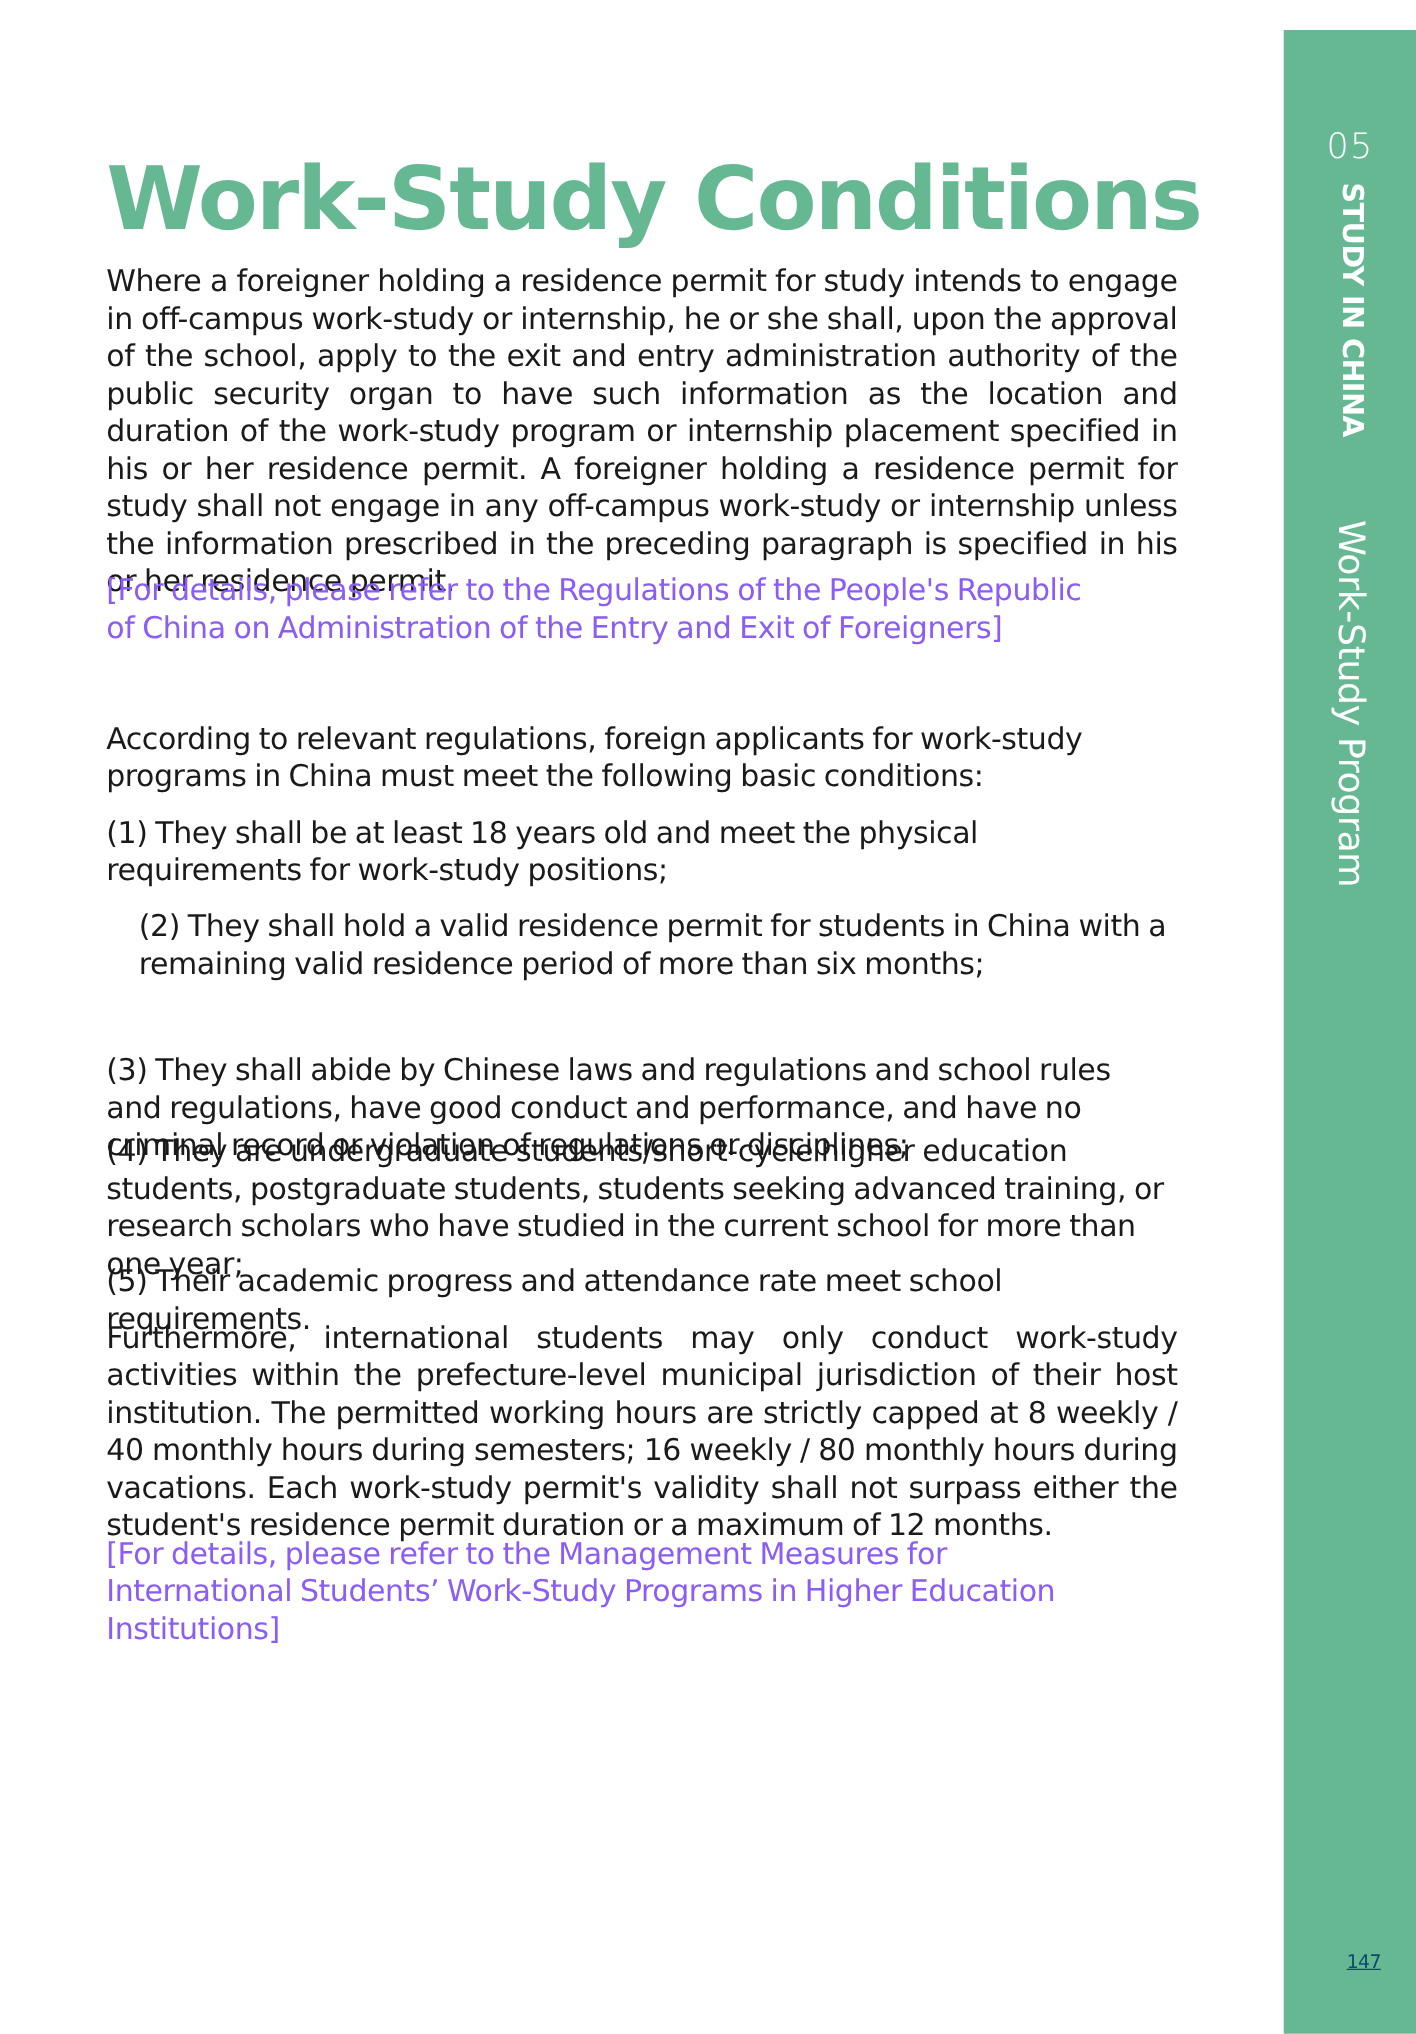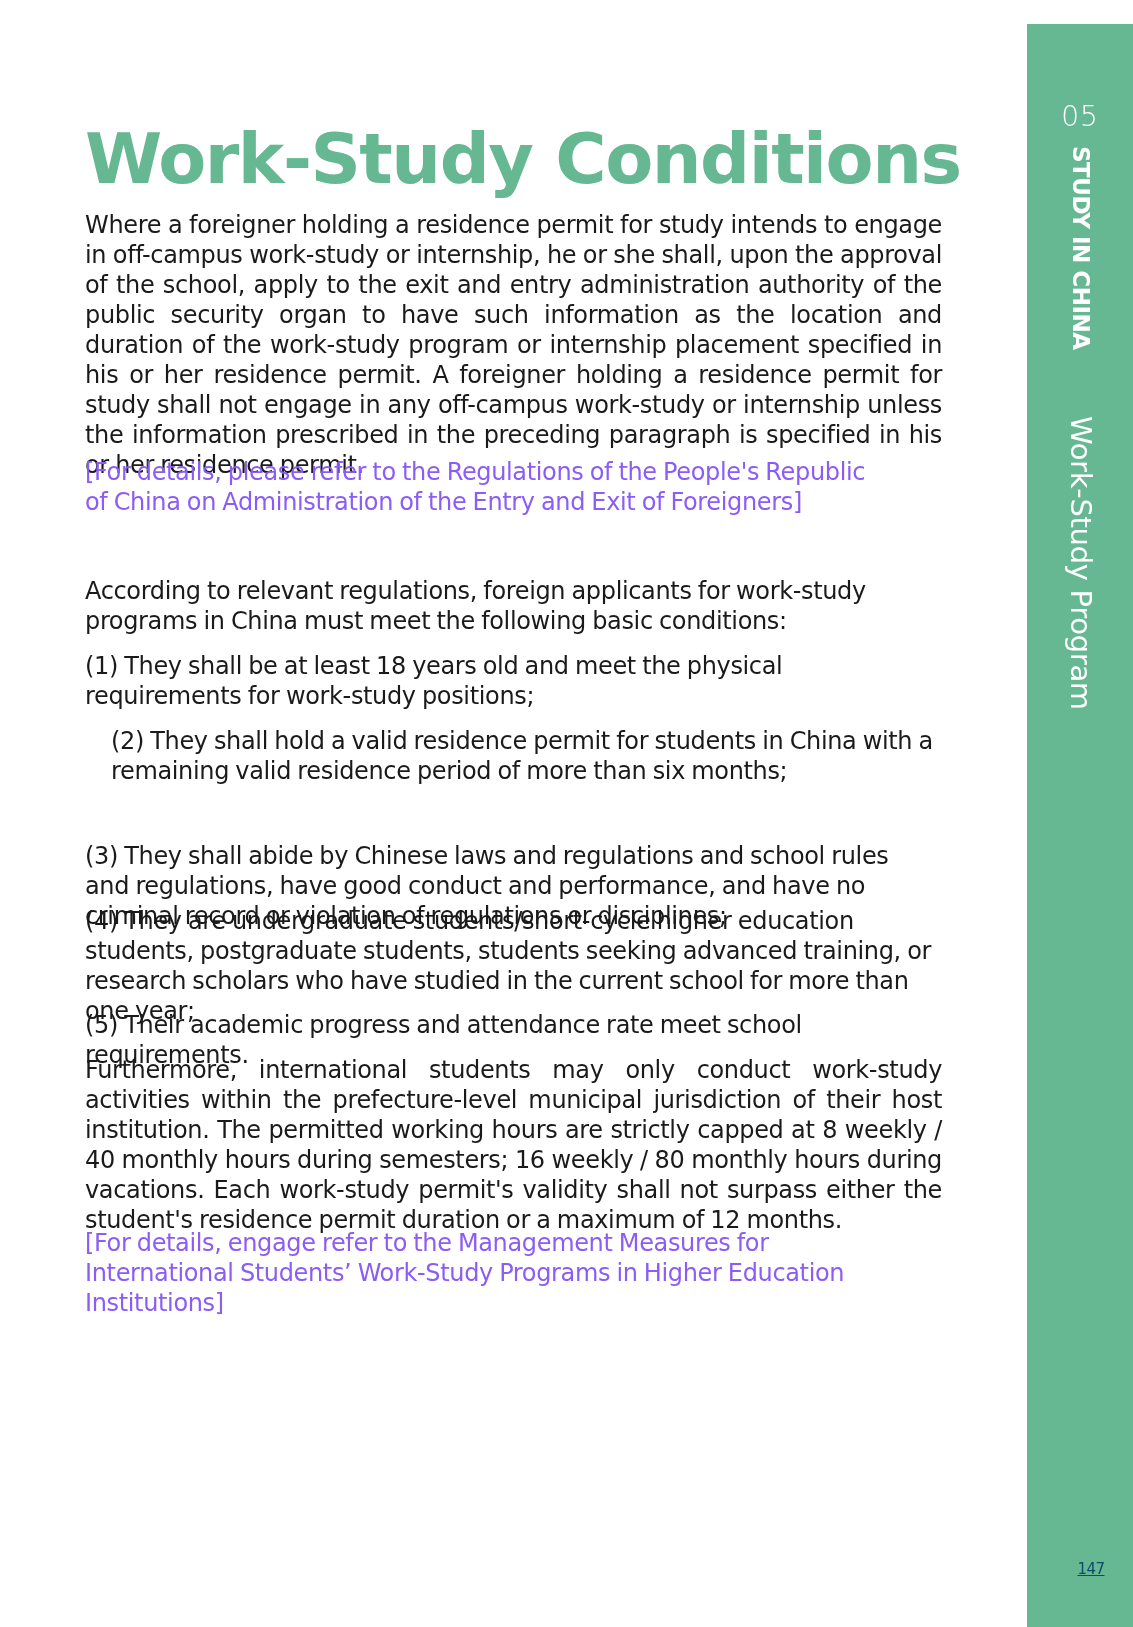--- a/index.html
+++ b/index.html
@@ -111,21 +111,21 @@
   <p class="para" style="top:576px; width:850px;">According to relevant regulations, foreign applicants for work-study programs in China must meet the following basic conditions:</p>
 
   <p class="para" style="top:651px; width:852px;">(1) They shall be at least 18 years old and meet the physical requirements for work-study positions;</p>
   <p class="para" style="top:726px; width:850px;margin-left:26px;">(2) They shall hold a valid residence permit for students in China with a remaining valid residence period of more than six months;</p>
   <p class="para" style="top:804px; width:850px;margin-top:37px;">(3) They shall abide by Chinese laws and regulations and school rules and regulations, have good conduct and performance, and have no criminal record or violation of regulations or disciplines;</p>
   <p class="para" style="top:906px; width:852px;">(4) They are undergraduate students/short-cycle higher education students, postgraduate students, students seeking advanced training, or research scholars who have studied in the current school for more than one year;</p>
   <p class="para" style="top:1010px; width:850px;">(5) Their academic progress and attendance rate meet school requirements.</p>
 
   <p class="para justify" style="top:1055px;">Furthermore, international students may only conduct work-study activities within the prefecture-level municipal jurisdiction of their host institution. The permitted working hours are strictly capped at 8 weekly / 40 monthly hours during semesters; 16 weekly / 80 monthly hours during vacations. Each work-study permit's validity shall not surpass either the student's residence permit duration or a maximum of 12 months.</p>
 
-  <p class="para ref" style="top:1228px; width:820px;">[For details, engage refer to the Management Measures for International Students’ Work-Study Programs in Higher Education Institutions]</p>
+  <p class="para ref" style="top:1228px; width:820px;">[For details, please refer to the Management Measures for International Students’ Work-Study Programs in Higher Education Institutions]</p>
 </div>
 
 <aside class="sidebar">
   <div class="chapter-num">05</div>
   <div class="vert vert-brand">STUDY IN CHINA</div>
   <div class="vert vert-section">Work-Study Program</div>
   <div class="page-number">147</div>
 </aside>
 
 </body></html>

